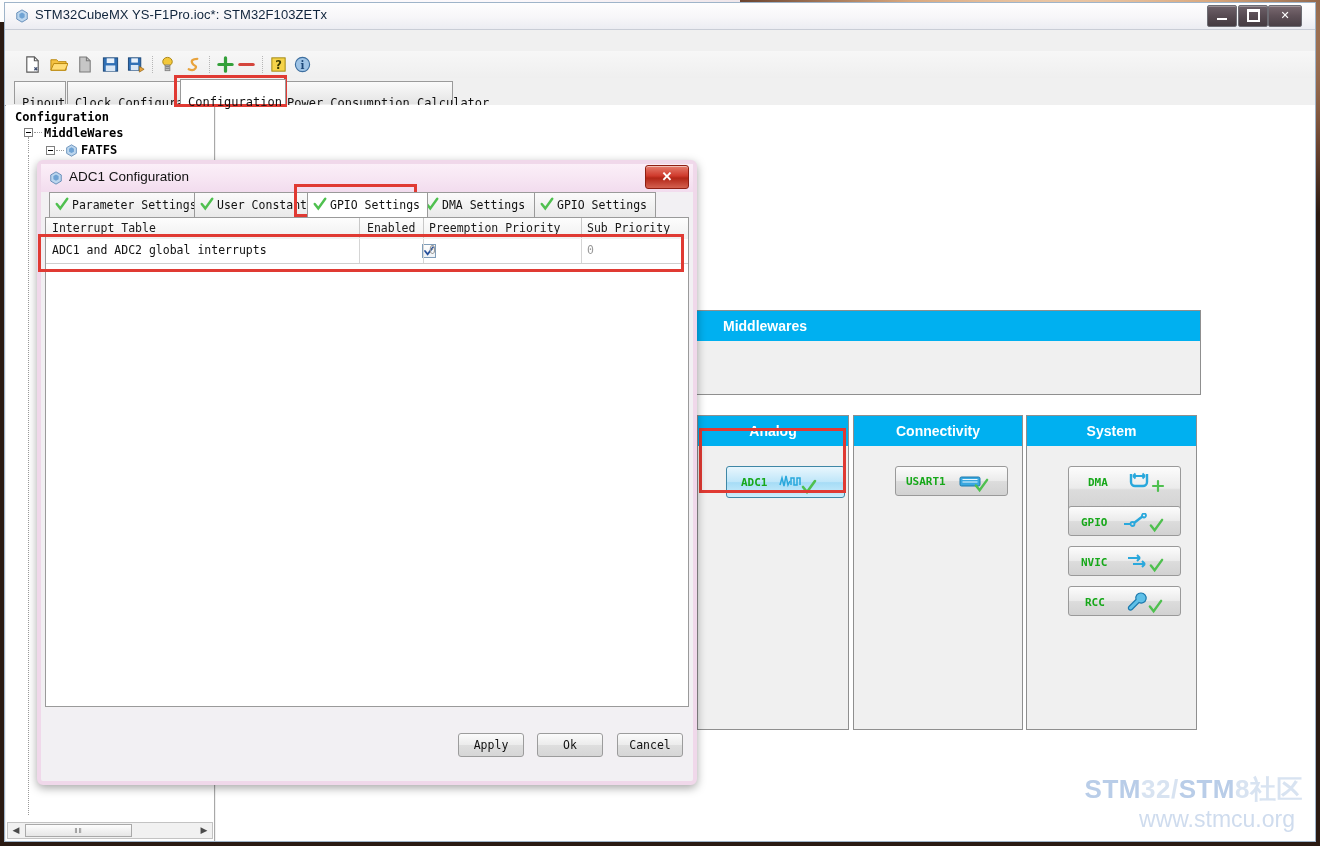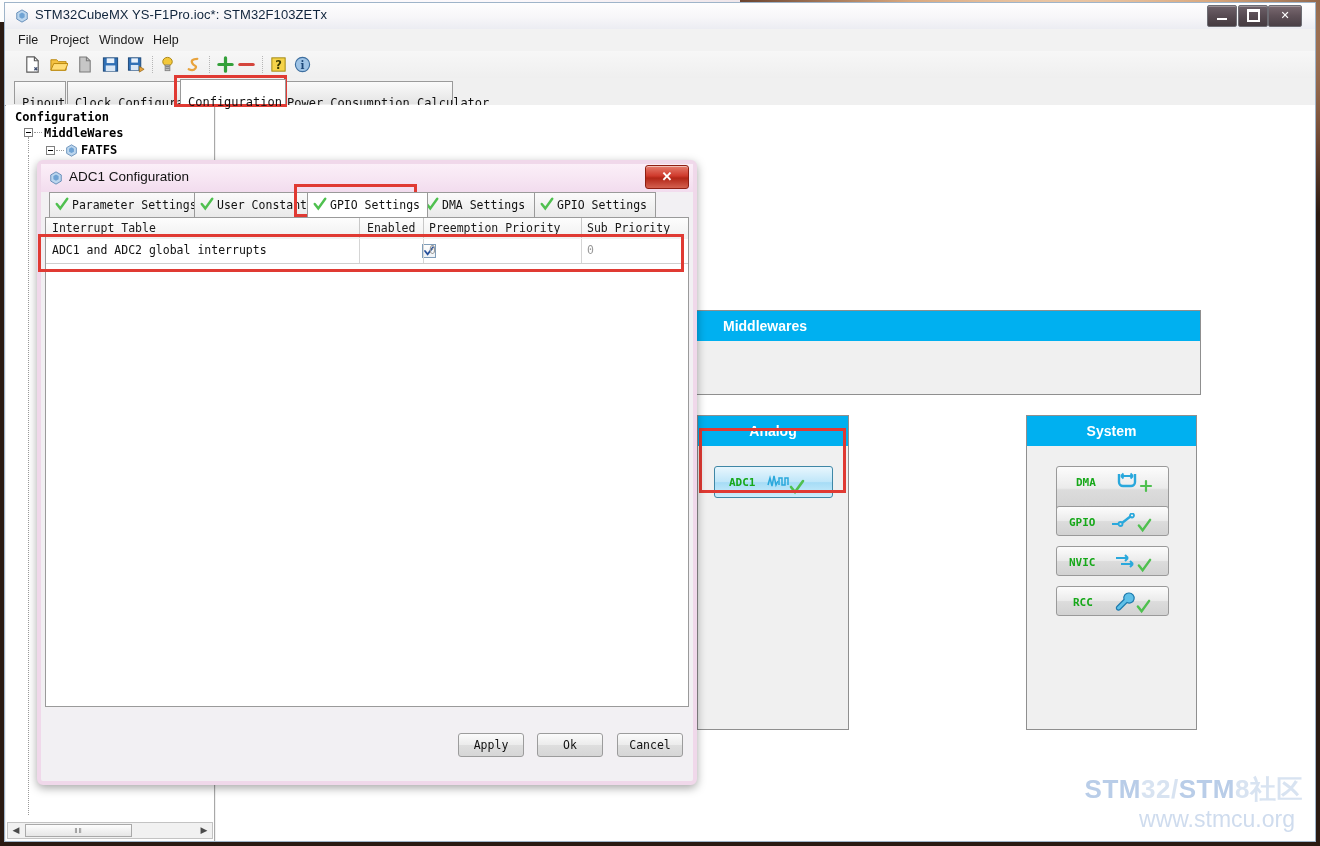--- a/index.html
+++ b/index.html
@@ -126,20 +126,21 @@
     line-height:30px;text-align:center;
   }
   .ip-head.left{text-align:left;padding-left:26px;}
   .ip-body{position:relative;}
   .ip-btn{
     position:absolute;box-sizing:border-box;
     background:linear-gradient(180deg,#fcfcfc 0%,#ebebeb 48%,#dcdcdc 52%,#d2d2d2 100%);
     border:1px solid #9a9a9a;border-radius:3px;
     font-family:"DejaVu Sans Mono", monospace;font-size:11px;color:#17a81a;font-weight:bold;
     text-align:center;
+    margin-left:12px;
   }
   .ip-btn.selected{
     background:linear-gradient(180deg,#e8f6fd 0%,#bfe6f9 50%,#a6dcf6 52%,#cdeefc 100%);
     border:1px solid #3f87a6;
   }
   .ip-btn .lbl{position:absolute;}
   .watermark1{
     position:absolute;right:12px;bottom:34px;
     font-weight:bold;font-size:26px;color:#b9cde8;letter-spacing:.5px;white-space:nowrap;margin-top:20px;
   }
@@ -242,26 +243,20 @@
     <svg id="title-icon" viewBox="0 0 16 16">
       <polygon points="8,1 14,4.5 14,11.5 8,15 2,11.5 2,4.5" fill="#bcd6ee" stroke="#5b86b4" stroke-width="1"></polygon>
       <polygon points="8,4 11,5.8 11,9.4 8,11.2 5,9.4 5,5.8" fill="#6fa3d4"></polygon>
     </svg>
     <div id="title-text">STM32CubeMX YS-F1Pro.ioc*: STM32F103ZETx</div>
     <div class="wbtn" id="btn-min"><span class="wglyph"></span></div>
     <div class="wbtn" id="btn-max"><span class="wglyph"></span></div>
     <div class="wbtn" id="btn-close">✕</div>
   </div>
 
-  <div id="menubar">
-    <div class="menu-item" style="left:8px">File</div>
-    <div class="menu-item" style="left:40px">Project</div>
-    <div class="menu-item" style="left:89px">Window</div>
-    <div class="menu-item" style="left:143px">Help</div>
-  </div>
 
   <div id="toolbar">
     <svg class="tb-icon" style="left:18px" viewBox="0 0 20 20">
       <path d="M4 2h8l4 4v12H4z" fill="#fff" stroke="#5a5a5a" stroke-width="1.2"></path>
       <path d="M12 2v4h4" fill="none" stroke="#5a5a5a" stroke-width="1.2"></path>
       <path d="M12 13l3 3M15 13l-3 3" stroke="#3b4a6b" stroke-width="1.4"></path>
     </svg>
     <svg class="tb-icon" style="left:44px" viewBox="0 0 20 20">
       <path d="M2 5h6l2 2h8v9H2z" fill="#f5c242" stroke="#b8860b" stroke-width="1"></path>
       <path d="M2 16l3-7h15l-3 7z" fill="#ffdd77" stroke="#b8860b" stroke-width="1"></path>
@@ -353,20 +348,35 @@
             <path d="M1 13 L3 6 L5 14 L7 4 L9 13 L11 9" fill="none" stroke="#2aa8dc" stroke-width="1.5"></path>
             <path d="M12 13 V6 H15 V13 H18 V6 H21 V13" fill="none" stroke="#2aa8dc" stroke-width="1.5"></path>
           </svg>
           <svg style="position:absolute;left:74px;top:12px;width:16px;height:16px" viewBox="0 0 16 16">
             <path d="M2 8 L6 13 L14 2" fill="none" stroke="#4fc04f" stroke-width="2.6" stroke-linecap="round"></path>
           </svg>
         </div>
       </div>
     </div>
 
+    <div class="ip-group" style="left:637px;top:310px;width:170px;height:315px">
+      <div class="ip-head">Connectivity</div>
+      <div class="ip-body" style="height:283px">
+        <div class="ip-btn" style="left:29px;top:20px;width:113px;height:30px">
+          <span class="lbl" style="left:10px;top:8px">USART1</span>
+          <svg style="position:absolute;left:62px;top:5px;width:26px;height:20px" viewBox="0 0 26 20">
+            <rect x="2" y="5" width="20" height="9" rx="1.5" fill="#3aa8e0" stroke="#1d7aad" stroke-width="1"></rect>
+            <path d="M4.5 7.5h15M4.5 10h15" stroke="#e8f6fd" stroke-width="1.1"></path>
+          </svg>
+          <svg style="position:absolute;left:78px;top:11px;width:15px;height:15px" viewBox="0 0 16 16">
+            <path d="M2 8 L6 13 L14 2" fill="none" stroke="#4fc04f" stroke-width="2.6" stroke-linecap="round"></path>
+          </svg>
+        </div>
+      </div>
+    </div>
 
     <div class="ip-group" style="left:810px;top:310px;width:171px;height:315px">
       <div class="ip-head">System</div>
       <div class="ip-body" style="height:283px">
 
         <div class="ip-btn" style="left:29px;top:20px;width:113px;height:46px">
           <span class="lbl" style="left:19px;top:9px">DMA</span>
           <svg style="position:absolute;left:57px;top:3px;width:28px;height:24px" viewBox="0 0 28 24">
             <path d="M5 4v8a4 4 0 0 0 4 4h8a4 4 0 0 0 4-4V4" fill="none" stroke="#2aa8dc" stroke-width="2.4"></path>
             <path d="M7 6h12" stroke="#2aa8dc" stroke-width="2"></path>

